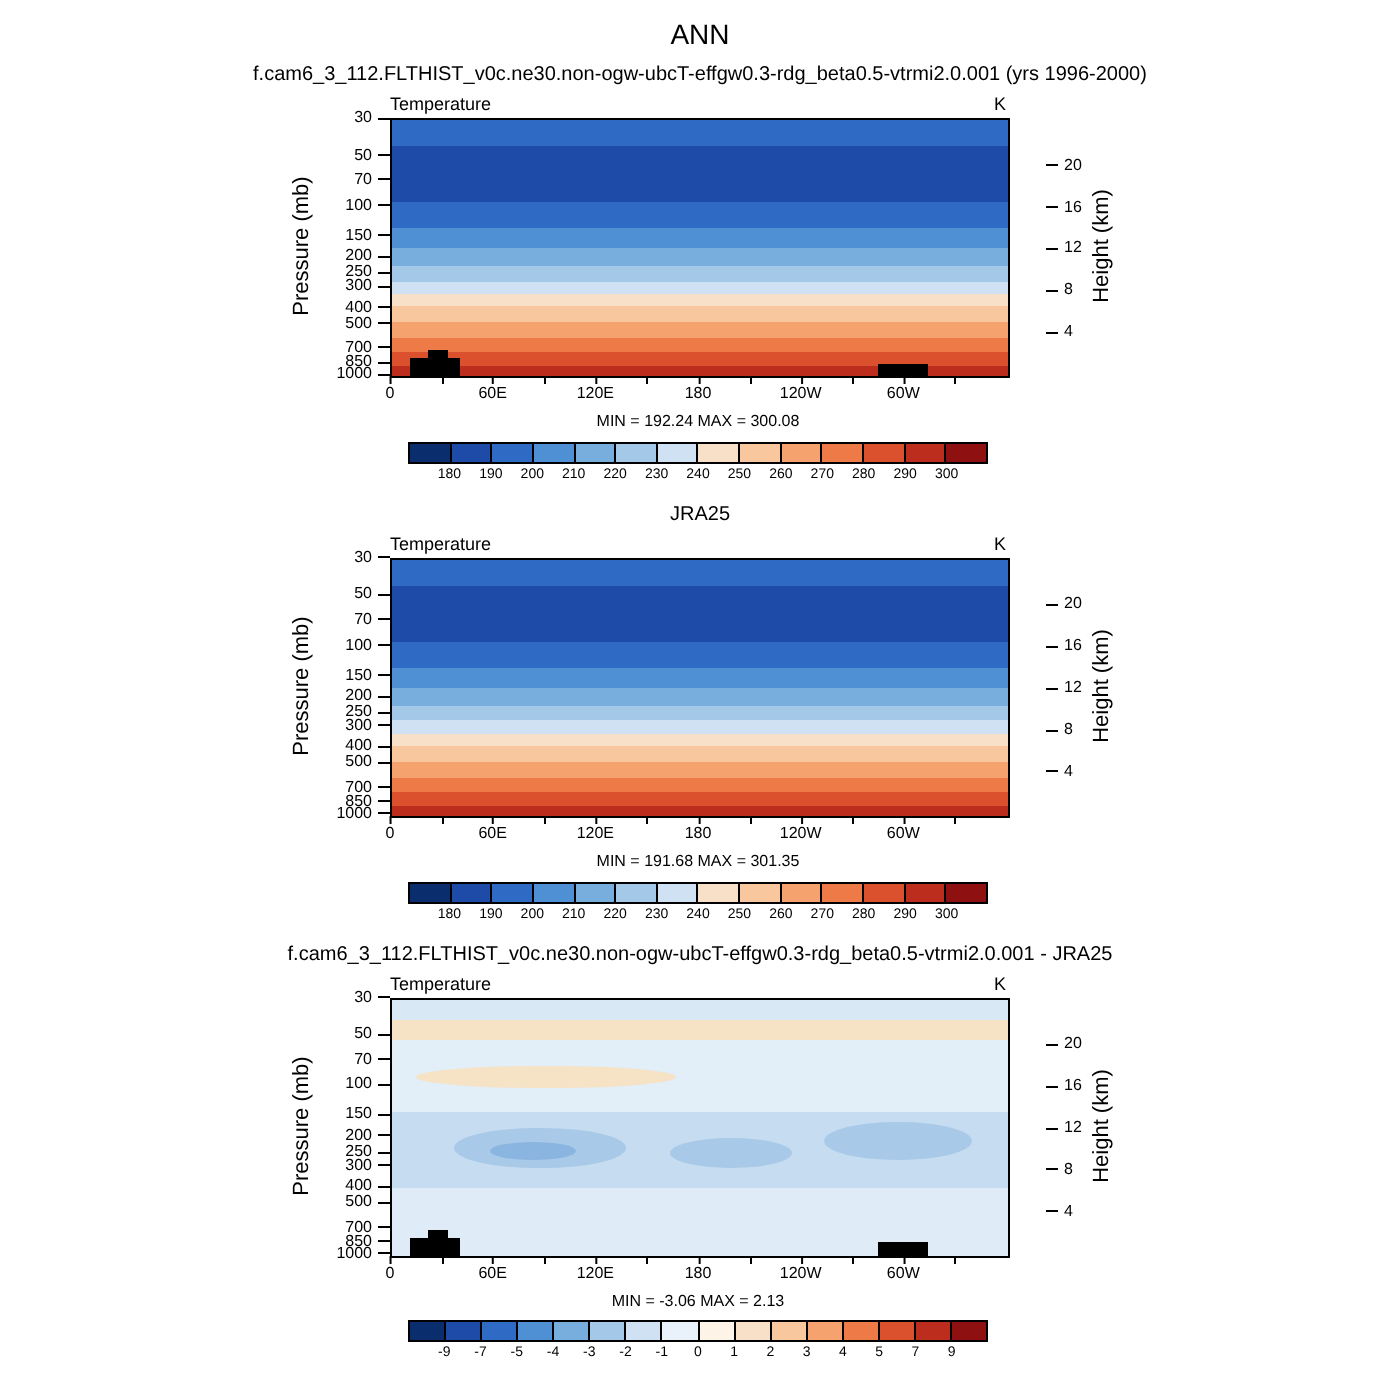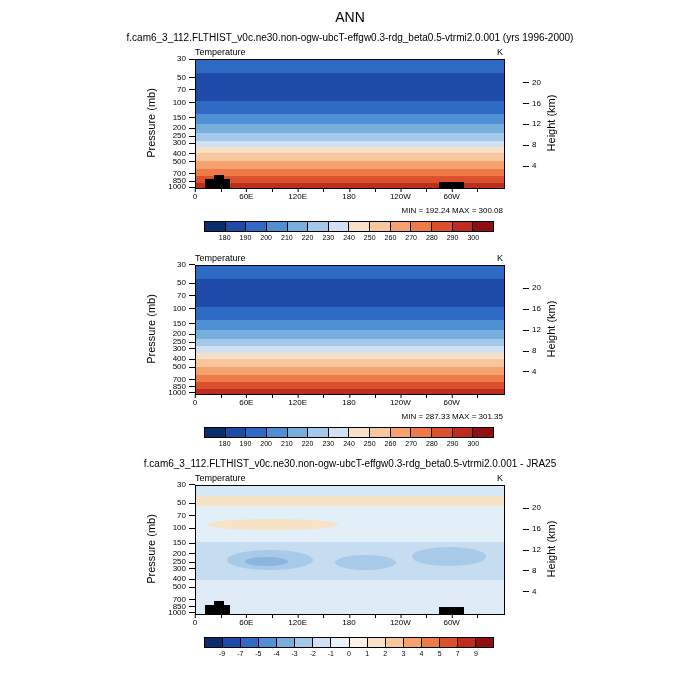--- a/index.html
+++ b/index.html
@@ -20,21 +20,21 @@
   .ytick::after{content:"";position:absolute;right:0;top:calc(50% - 0.5px);width:6px;height:1px;background:#000;}
   .hticks{position:absolute;left:388px;top:13px;width:52px;height:128px;}
   .htick{position:absolute;left:0;transform:translateY(-50%);font-size:8px;padding-left:9px;line-height:1;}
   .htick::before{content:"";position:absolute;left:0;top:calc(50% - 0.5px);width:6px;height:1px;background:#000;}
   .xticks{position:absolute;left:60px;top:142px;width:308px;height:16px;}
   .xtick{position:absolute;top:5px;transform:translateX(-50%);font-size:8px;line-height:1;}
   .xtick::before{content:"";position:absolute;left:50%;top:-5px;width:1px;height:4px;background:#000;}
   .ylab{position:absolute;font-size:11px;white-space:nowrap;}
   .ylab.left{left:16px;top:77px;transform:translate(-50%,-50%) rotate(-90deg);}
   .ylab.right{left:416px;top:77px;transform:translate(-50%,-50%) rotate(-90deg);}
-  .stats{width:430px;margin:1px auto 0;padding-left:60px;padding-right:62px;box-sizing:border-box;text-align:right;font-size:8px;line-height:1.1;}
+  .stats{width:430px;margin:1px auto 0;padding-left:60px;padding-right:62px;box-sizing:border-box;text-align:center;font-size:8px;line-height:1.1;}
   .cbar-area{width:430px;margin:5px auto 0;padding-left:69px;padding-right:71px;box-sizing:border-box;}
   .cbar{display:flex;height:11px;border:1px solid #000;box-sizing:border-box;}
   .cbar-cell{flex:1;border-right:1px solid #000;}
   .cbar-cell:last-child{border-right:none;}
   .cbar-labels{position:relative;height:9px;font-size:7px;margin-top:2px;}
   .cbar-label{position:absolute;top:0;transform:translateX(-50%);line-height:1;}
 </style>
 </head>
 <body>
 
@@ -137,20 +137,21 @@
         <div class="cbar-label" style="left: 64.29%;">260</div>
         <div class="cbar-label" style="left: 71.43%;">270</div>
         <div class="cbar-label" style="left: 78.57%;">280</div>
         <div class="cbar-label" style="left: 85.71%;">290</div>
         <div class="cbar-label" style="left: 92.86%;">300</div>
       </div>
   </div>
 </section>
 
 <section class="panel">
+  <div class="panel-title">JRA25</div>
   <div class="plot-grid">
     <div class="ylab left">Pressure (mb)</div>
     <div class="field-label">Temperature</div>
     <div class="units-label">K</div>
     <div class="plot-box">
       <div class="bands">
           <div class="band" style="top: 0%; height: 10%; background: rgb(47, 107, 196);"></div>
           <div class="band" style="top: 10%; height: 22%; background: rgb(31, 75, 168);"></div>
           <div class="band" style="top: 32%; height: 10%; background: rgb(47, 107, 196);"></div>
           <div class="band" style="top: 42%; height: 8%; background: rgb(79, 143, 212);"></div>
@@ -198,21 +199,21 @@
         <div class="xtick" style="left: 41.67%;"></div>
         <div class="xtick" style="left: 50%;">180</div>
         <div class="xtick" style="left: 58.33%;"></div>
         <div class="xtick" style="left: 66.67%;">120W</div>
         <div class="xtick" style="left: 75%;"></div>
         <div class="xtick" style="left: 83.33%;">60W</div>
         <div class="xtick" style="left: 91.67%;"></div>
       </div>
     <div class="ylab right">Height (km)</div>
   </div>
-  <div class="stats">MIN = 287.33  MAX = 301.35</div>
+  <div class="stats">MIN = 191.68  MAX = 301.35</div>
   <div class="cbar-area">
     <div class="cbar">
         <div class="cbar-cell" style="background: rgb(10, 45, 110);"></div>
         <div class="cbar-cell" style="background: rgb(31, 75, 168);"></div>
         <div class="cbar-cell" style="background: rgb(47, 107, 196);"></div>
         <div class="cbar-cell" style="background: rgb(79, 143, 212);"></div>
         <div class="cbar-cell" style="background: rgb(119, 174, 222);"></div>
         <div class="cbar-cell" style="background: rgb(163, 200, 232);"></div>
         <div class="cbar-cell" style="background: rgb(207, 225, 242);"></div>
         <div class="cbar-cell" style="background: rgb(247, 223, 200);"></div>
@@ -299,20 +300,21 @@
         <div class="xtick" style="left: 41.67%;"></div>
         <div class="xtick" style="left: 50%;">180</div>
         <div class="xtick" style="left: 58.33%;"></div>
         <div class="xtick" style="left: 66.67%;">120W</div>
         <div class="xtick" style="left: 75%;"></div>
         <div class="xtick" style="left: 83.33%;">60W</div>
         <div class="xtick" style="left: 91.67%;"></div>
       </div>
     <div class="ylab right">Height (km)</div>
   </div>
+  <div class="stats">MIN =  -3.06  MAX =   2.13</div>
   <div class="cbar-area">
     <div class="cbar">
         <div class="cbar-cell" style="background: rgb(10, 45, 110);"></div>
         <div class="cbar-cell" style="background: rgb(31, 75, 168);"></div>
         <div class="cbar-cell" style="background: rgb(47, 107, 196);"></div>
         <div class="cbar-cell" style="background: rgb(79, 143, 212);"></div>
         <div class="cbar-cell" style="background: rgb(119, 174, 222);"></div>
         <div class="cbar-cell" style="background: rgb(163, 200, 232);"></div>
         <div class="cbar-cell" style="background: rgb(207, 225, 242);"></div>
         <div class="cbar-cell" style="background: rgb(233, 242, 250);"></div>

